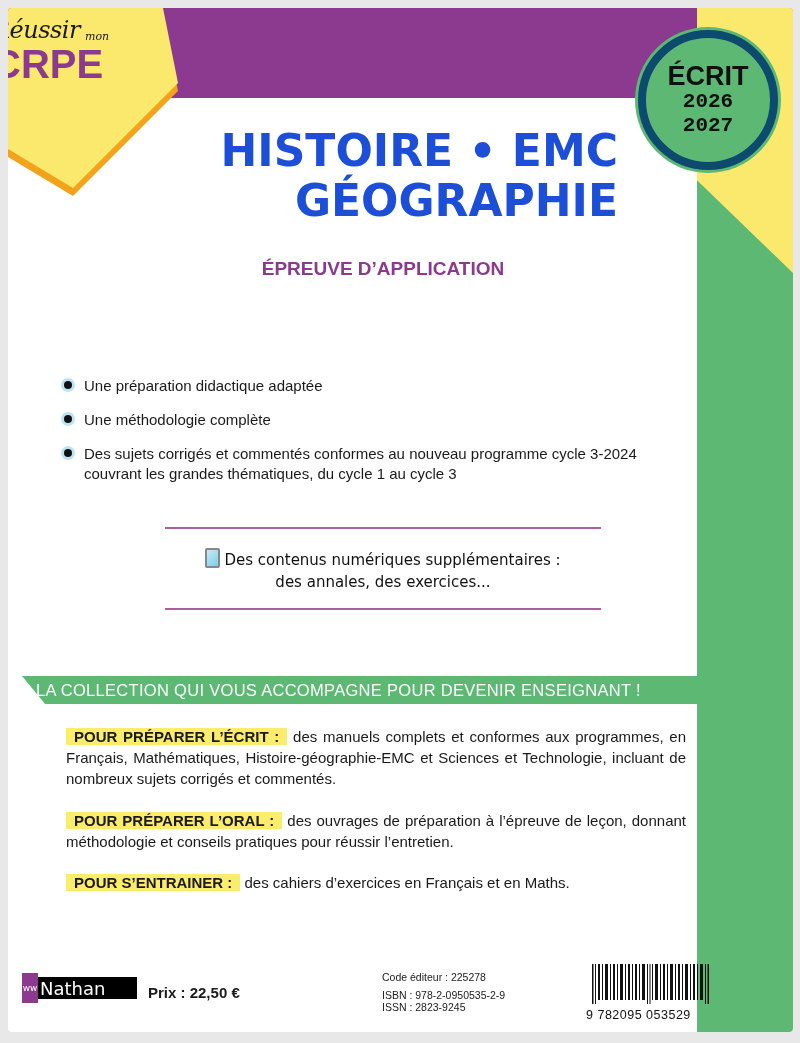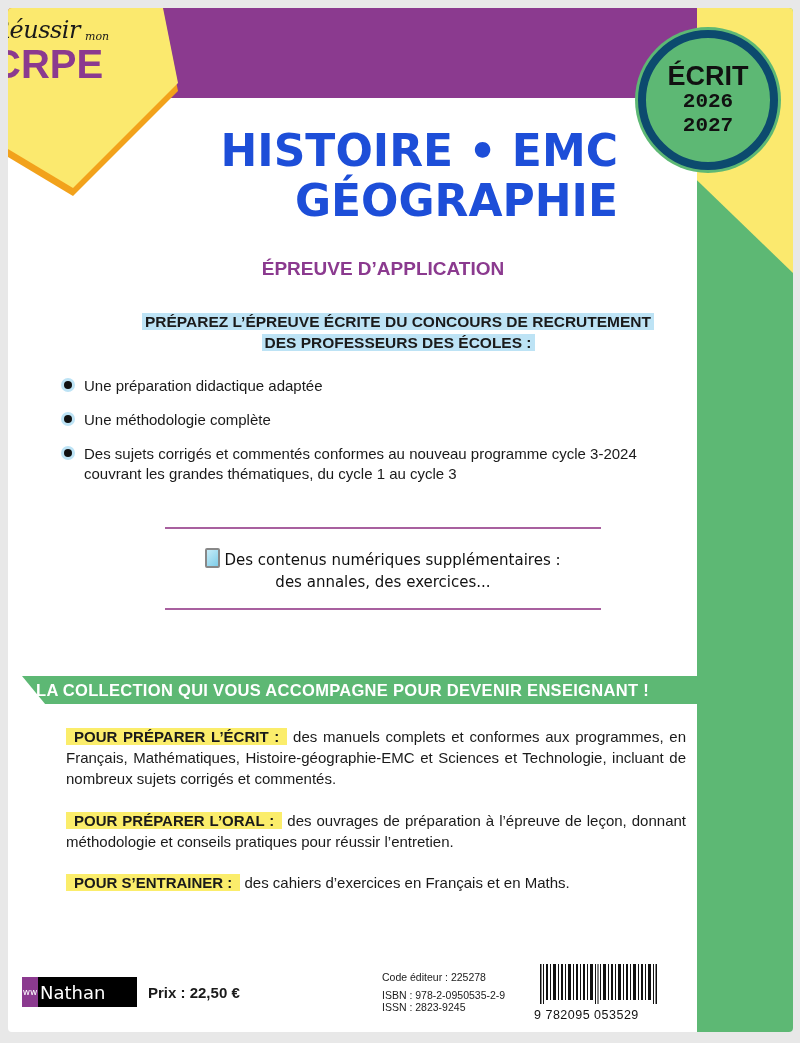--- a/index.html
+++ b/index.html
@@ -77,36 +77,36 @@
     .tablet-icon {
       display: inline-block; width: 11px; height: 16px; border: 2px solid #888; border-radius: 2px;
       background: linear-gradient(135deg, #c6ecf8 0%, #7fcde8 100%); vertical-align: -3px; margin-right: 4px;
     }
     .collection-banner {
       position: absolute; left: 14px; top: 668px; width: 770px; height: 28px; background: #5db874;
       clip-path: polygon(0 0, 100% 0, 100% 100%, 3% 100%);
     }
     .collection-text {
       position: absolute; left: 28px; top: 668px; width: 740px; height: 20px; line-height: 28px;
-      font-family: "Liberation Sans", sans-serif; font-weight: bold; font-size: 16.5px; color: #ffffff; letter-spacing: 0.3px;
+      font-family: "Liberation Sans", sans-serif; font-weight: normal; font-size: 16.5px; color: #ffffff; letter-spacing: 0.3px;
     }
     .para {
       position: absolute; left: 58px; width: 620px; text-align: justify;
       font-family: "Liberation Sans", sans-serif; font-size: 15px; line-height: 21px; color: #1a1a1a;
     }
     .hl { background: #fbed6b; font-weight: bold; padding: 0 8px; }
     .nathan {
-      position: absolute; left: 14px; top: 969px; width: 115px; height: 30px; background: #000;
+      position: absolute; left: 14px; top: 969px; width: 115px; height: 22px; background: #000;
       display: flex; align-items: center;
     }
     .nathan-mark { width: 16px; height: 30px; background: #8b3a8f; color: #fff; font-size: 9px; line-height: 30px; text-align: center; overflow: hidden; }
     .nathan-text { font-family: "DejaVu Sans", sans-serif; font-size: 18px; color: #fff; padding-left: 2px; }
     .price { position: absolute; left: 140px; top: 976px; font-family: Liberation Sans, sans-serif; font-size: 15px; font-weight: bold; color: #1a1a1a; }
     .codes { position: absolute; left: 374px; top: 963px; font-family: "Liberation Sans", sans-serif; font-size: 10.5px; line-height: 12px; color: #1a1a1a; }
-    .barcode { position: absolute; left: 526px; top: 956px; width: 128px; height: 52px; }
+    .barcode { position: absolute; left: 578px; top: 956px; width: 128px; height: 52px; }
     .barcode-bars { display: flex; height: 40px; align-items: stretch; }
     .barcode-num { font-family: "Liberation Sans", sans-serif; font-size: 12.5px; letter-spacing: 0.5px; color: #111; margin-top: -4px; background: #fff; display: inline-block; }
   </style>
 </head>
 <body>
 
 <div class="page">
   <div class="purple-band"></div>
   <div class="right-col"></div>
   <div class="right-yellow"></div>
@@ -125,24 +125,20 @@
     <div class="badge-year">2026</div>
     <div class="badge-year">2027</div>
   </div>
 
   <div class="title">
     <div>HISTOIRE • EMC</div>
     <div>GÉOGRAPHIE</div>
   </div>
   <div class="subtitle">ÉPREUVE D’APPLICATION</div>
 
-  <div class="prep">
-    <span>PRÉPAREZ L’ÉPREUVE ÉCRITE DU CONCOURS DE RECRUTEMENT</span><br>
-    <span>DES PROFESSEURS DES ÉCOLES :</span>
-  </div>
 
   <ul class="bullets">
     <li><span class="bullet-dot"></span><span>Une préparation didactique adaptée</span></li>
     <li><span class="bullet-dot"></span><span>Une méthodologie complète</span></li>
     <li style="width:560px;"><span class="bullet-dot"></span><span>Des sujets corrigés et commentés conformes au nouveau programme cycle 3-2024 couvrant les grandes thématiques, du cycle 1 au cycle 3</span></li>
   </ul>
 
   <div class="digital-line" style="top:519px;"></div>
   <div class="digital">
     <span class="tablet-icon"></span><span>Des contenus numériques supplémentaires :</span><br>

